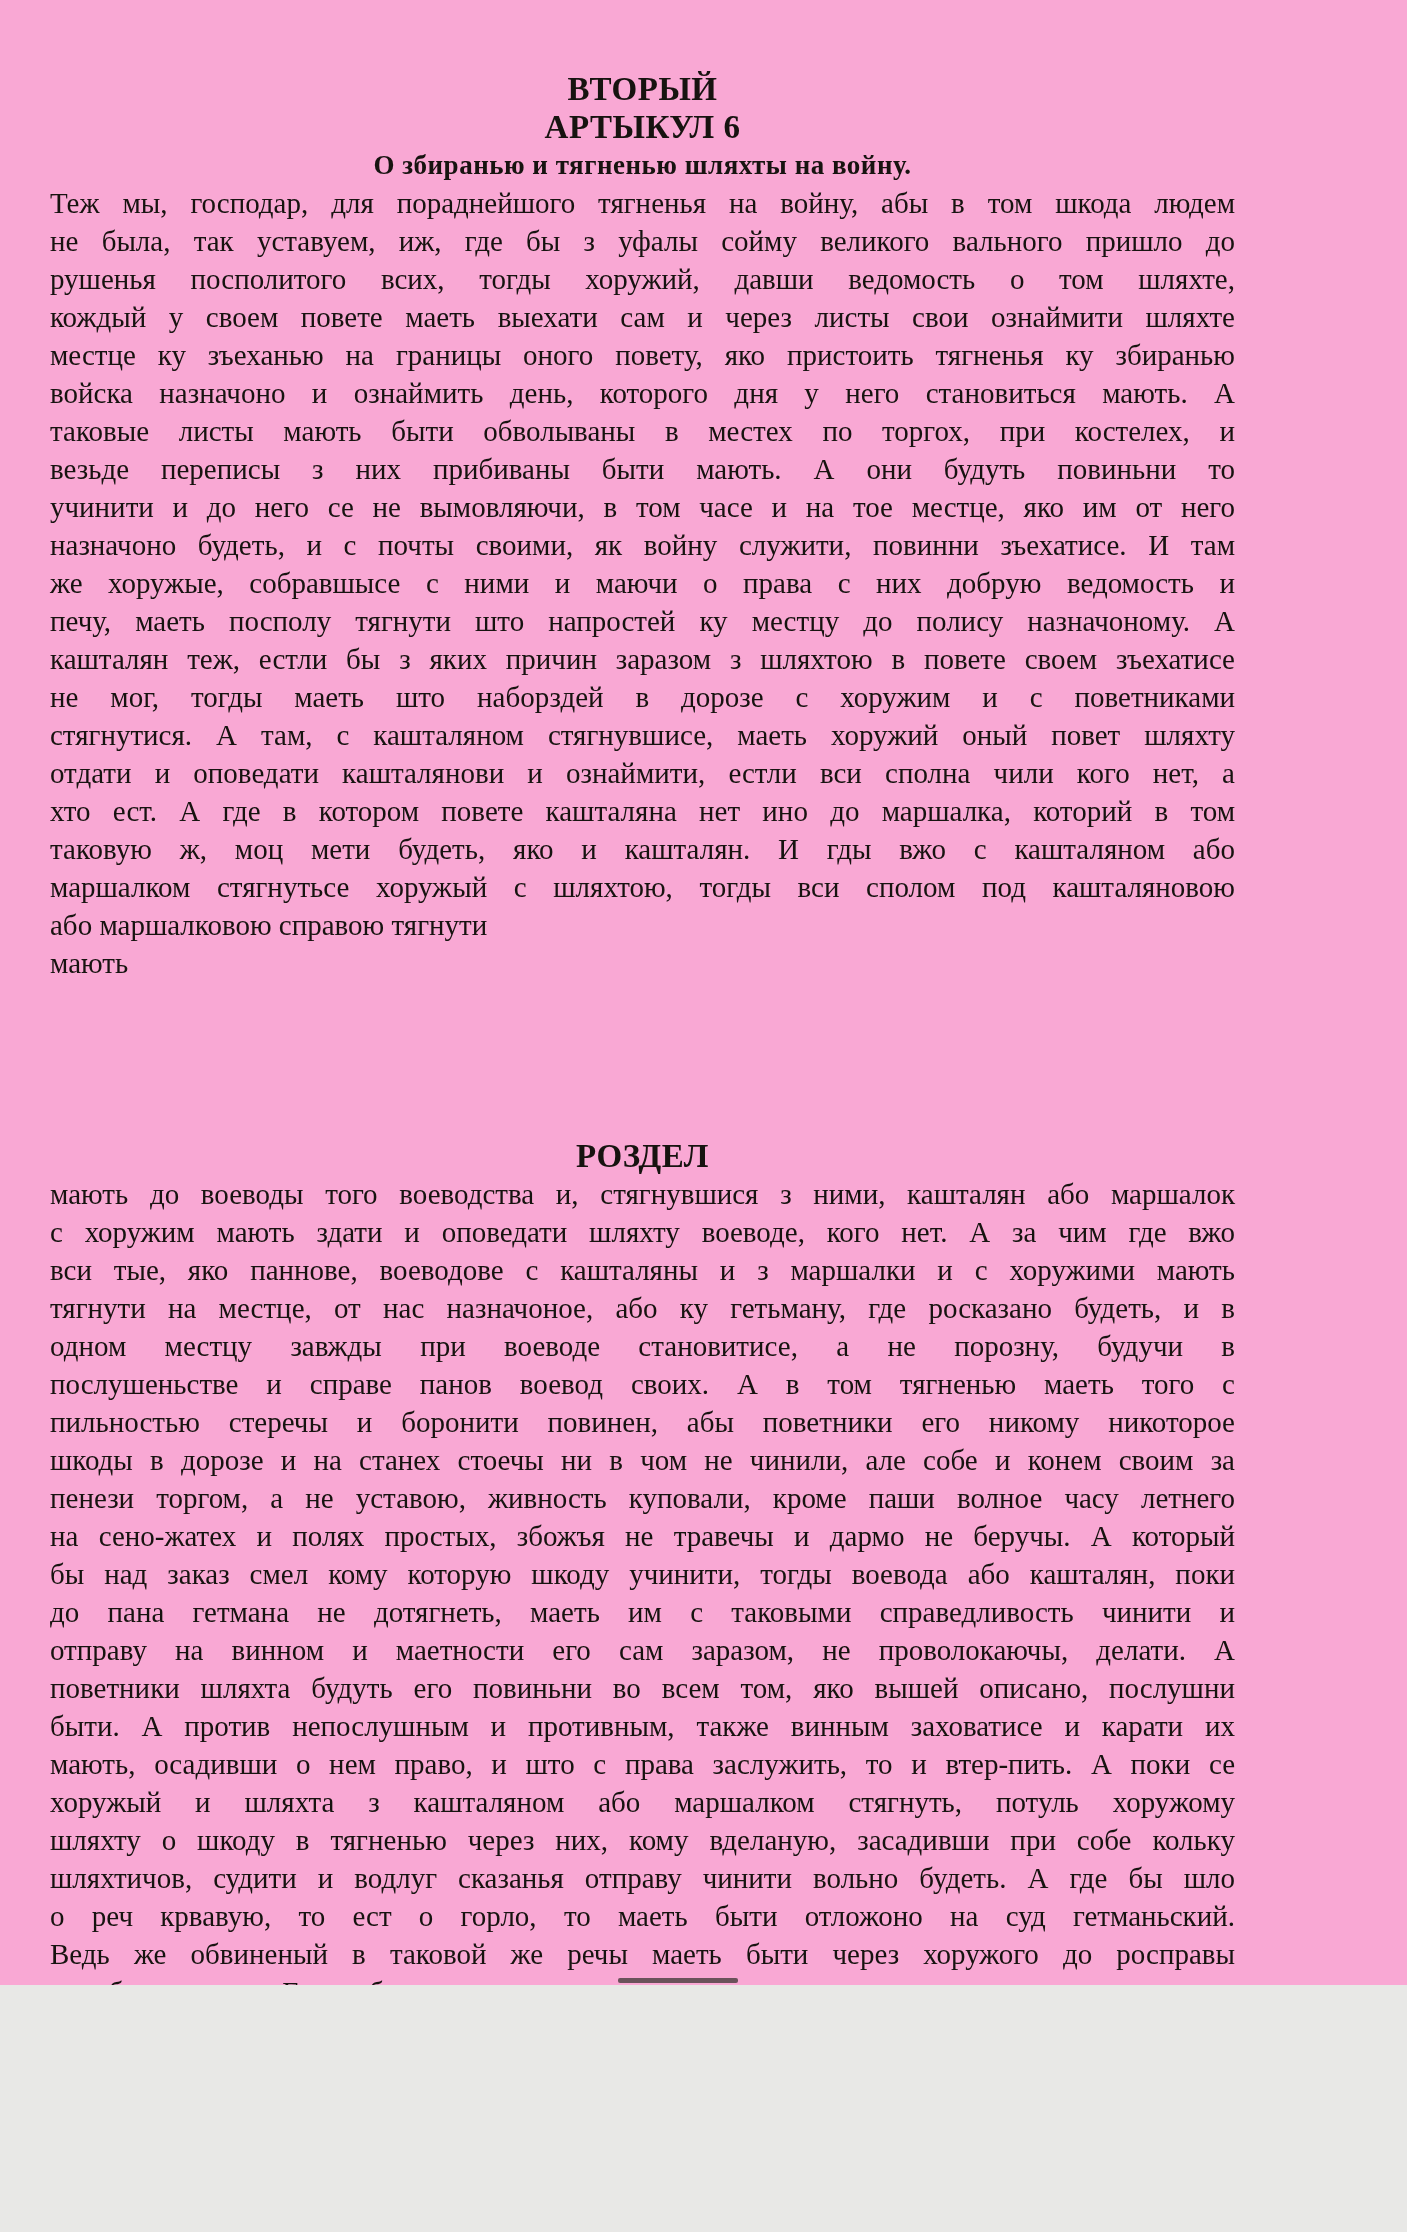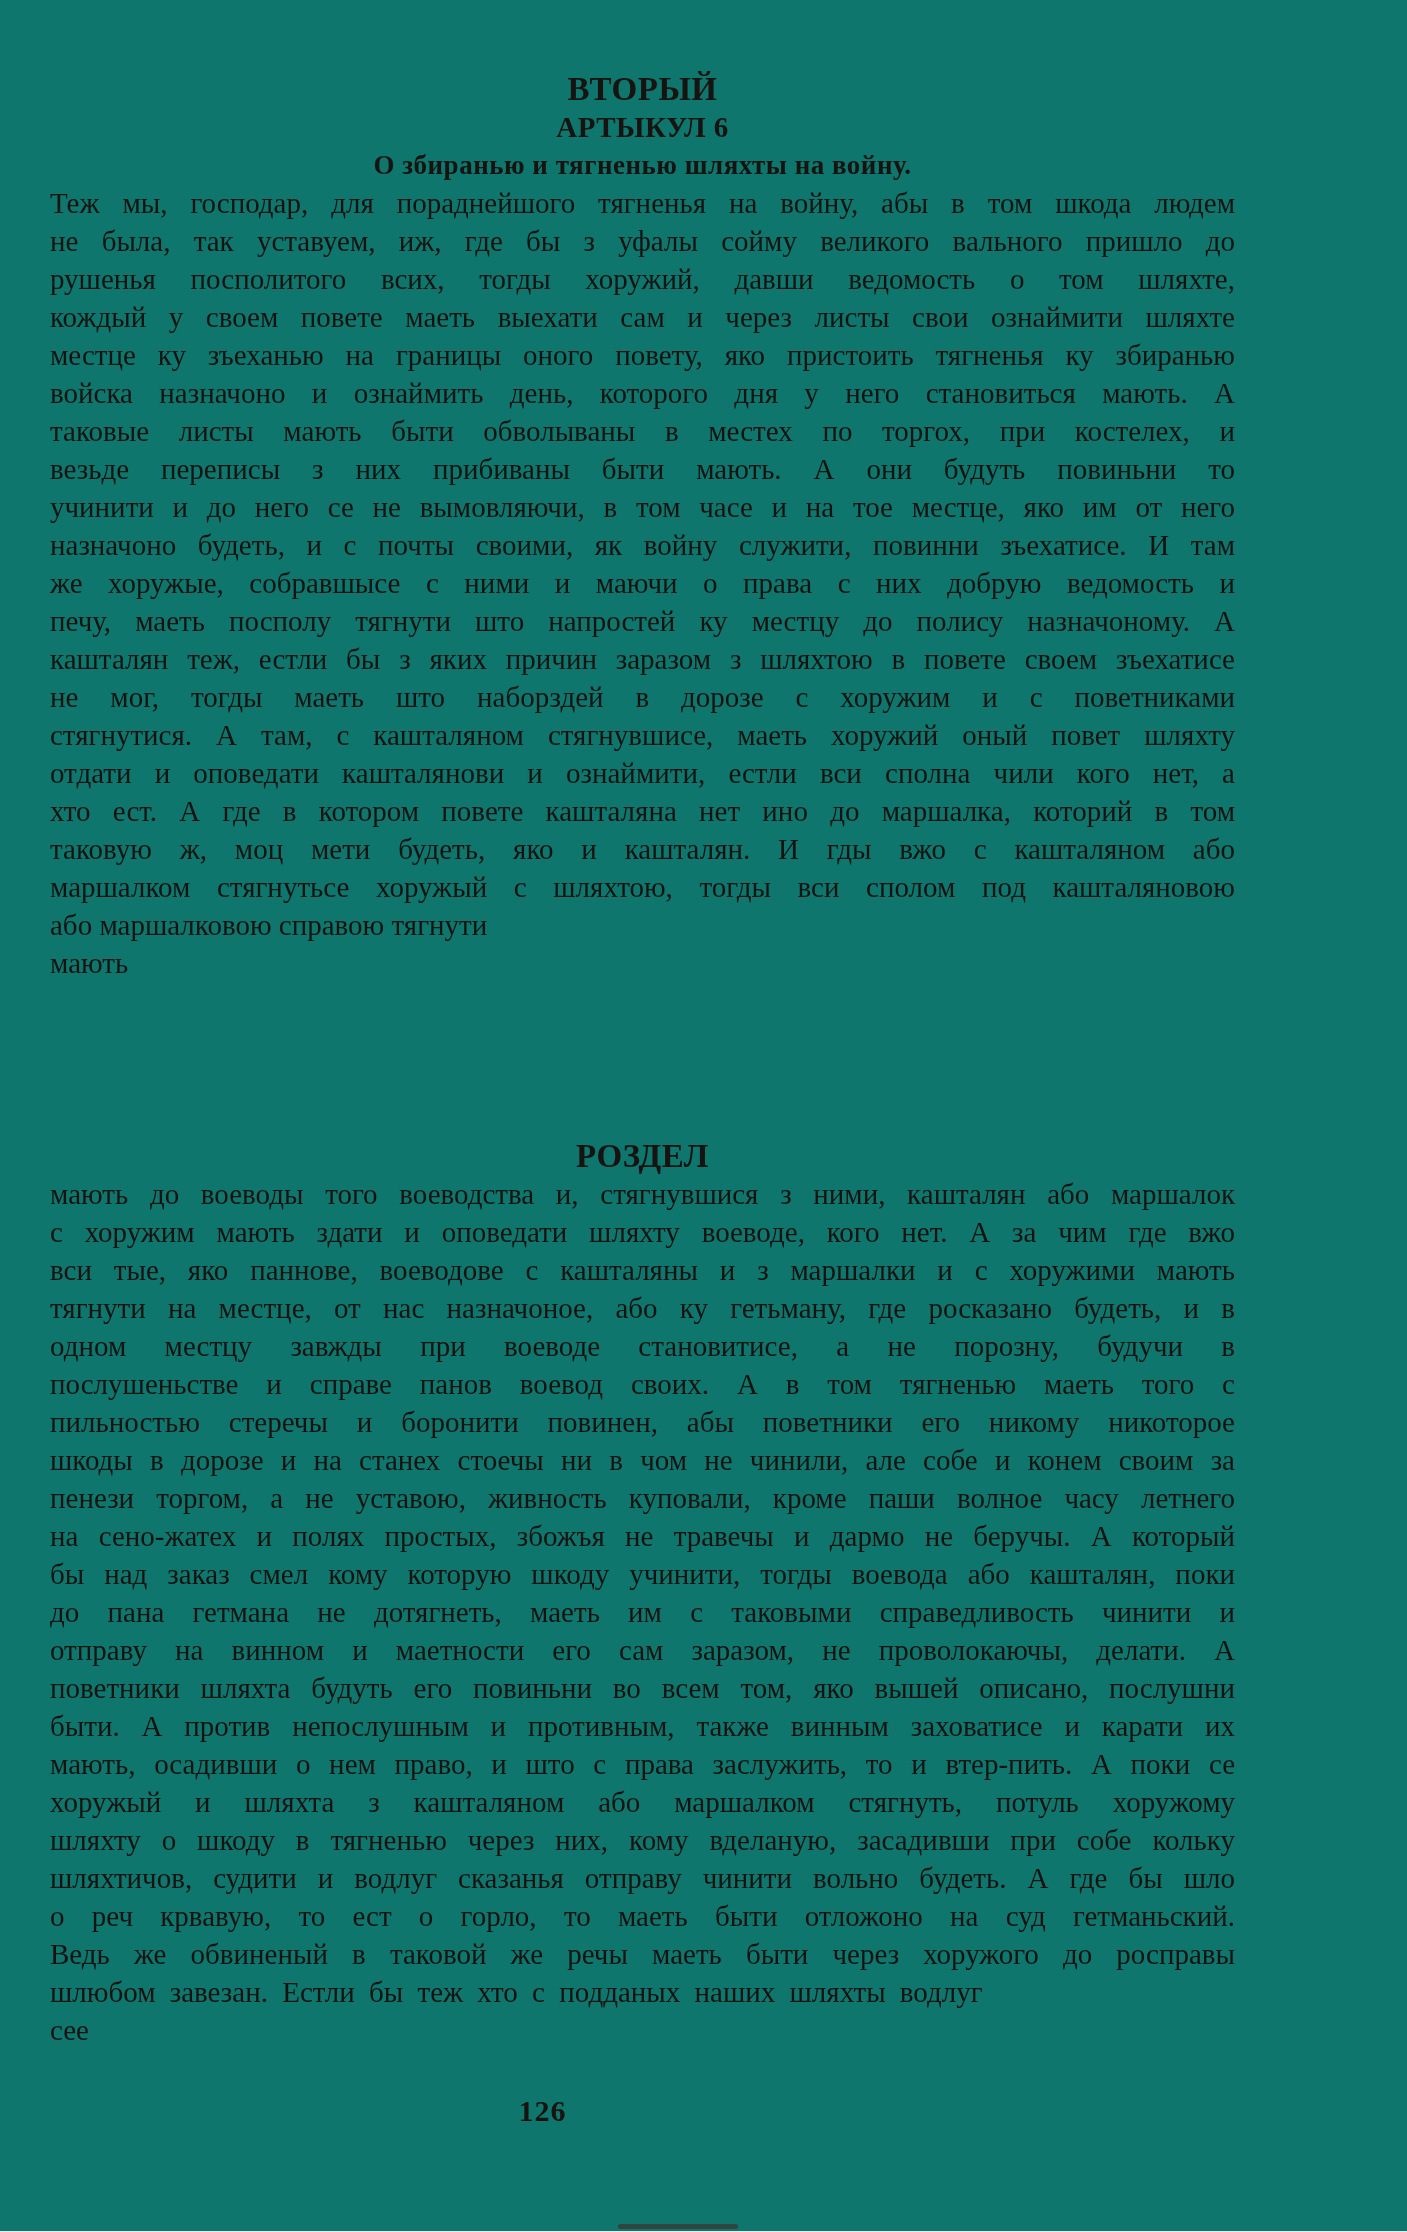--- a/index.html
+++ b/index.html
@@ -3,40 +3,40 @@
 <meta charset="utf-8">
 <style>
   html, body {
     margin: 0;
     padding: 0;
     background: #e8e8e6;
   }
   .page {
     position: relative;
     width: 1407px;
-    height: 2231px;
-    background: #0f766e;
+    height: 1985px;
+    background: #f9a8d4;
     overflow: hidden;
     font-family: "Liberation Serif", "DejaVu Serif", serif;
     color: #171310;
   }
   .column {
     position: absolute;
     left: 50px;
     top: 0;
     width: 1185px;
   }
   .heading {
     text-align: center;
     font-weight: bold;
     line-height: 38px;
     letter-spacing: 0.5px;
   }
   .section-title   { padding-top: 70px; font-size: 33px; }
-  .article-title   { font-size: 29px; }
+  .article-title   { font-size: 33px; }
   .article-subtitle{ font-size: 27px; }
   .para {
     font-size: 29px;
     line-height: 38px;
   }
   .para .line {
     text-align: justify;
     text-align-last: justify;
     white-space: normal;
   }

